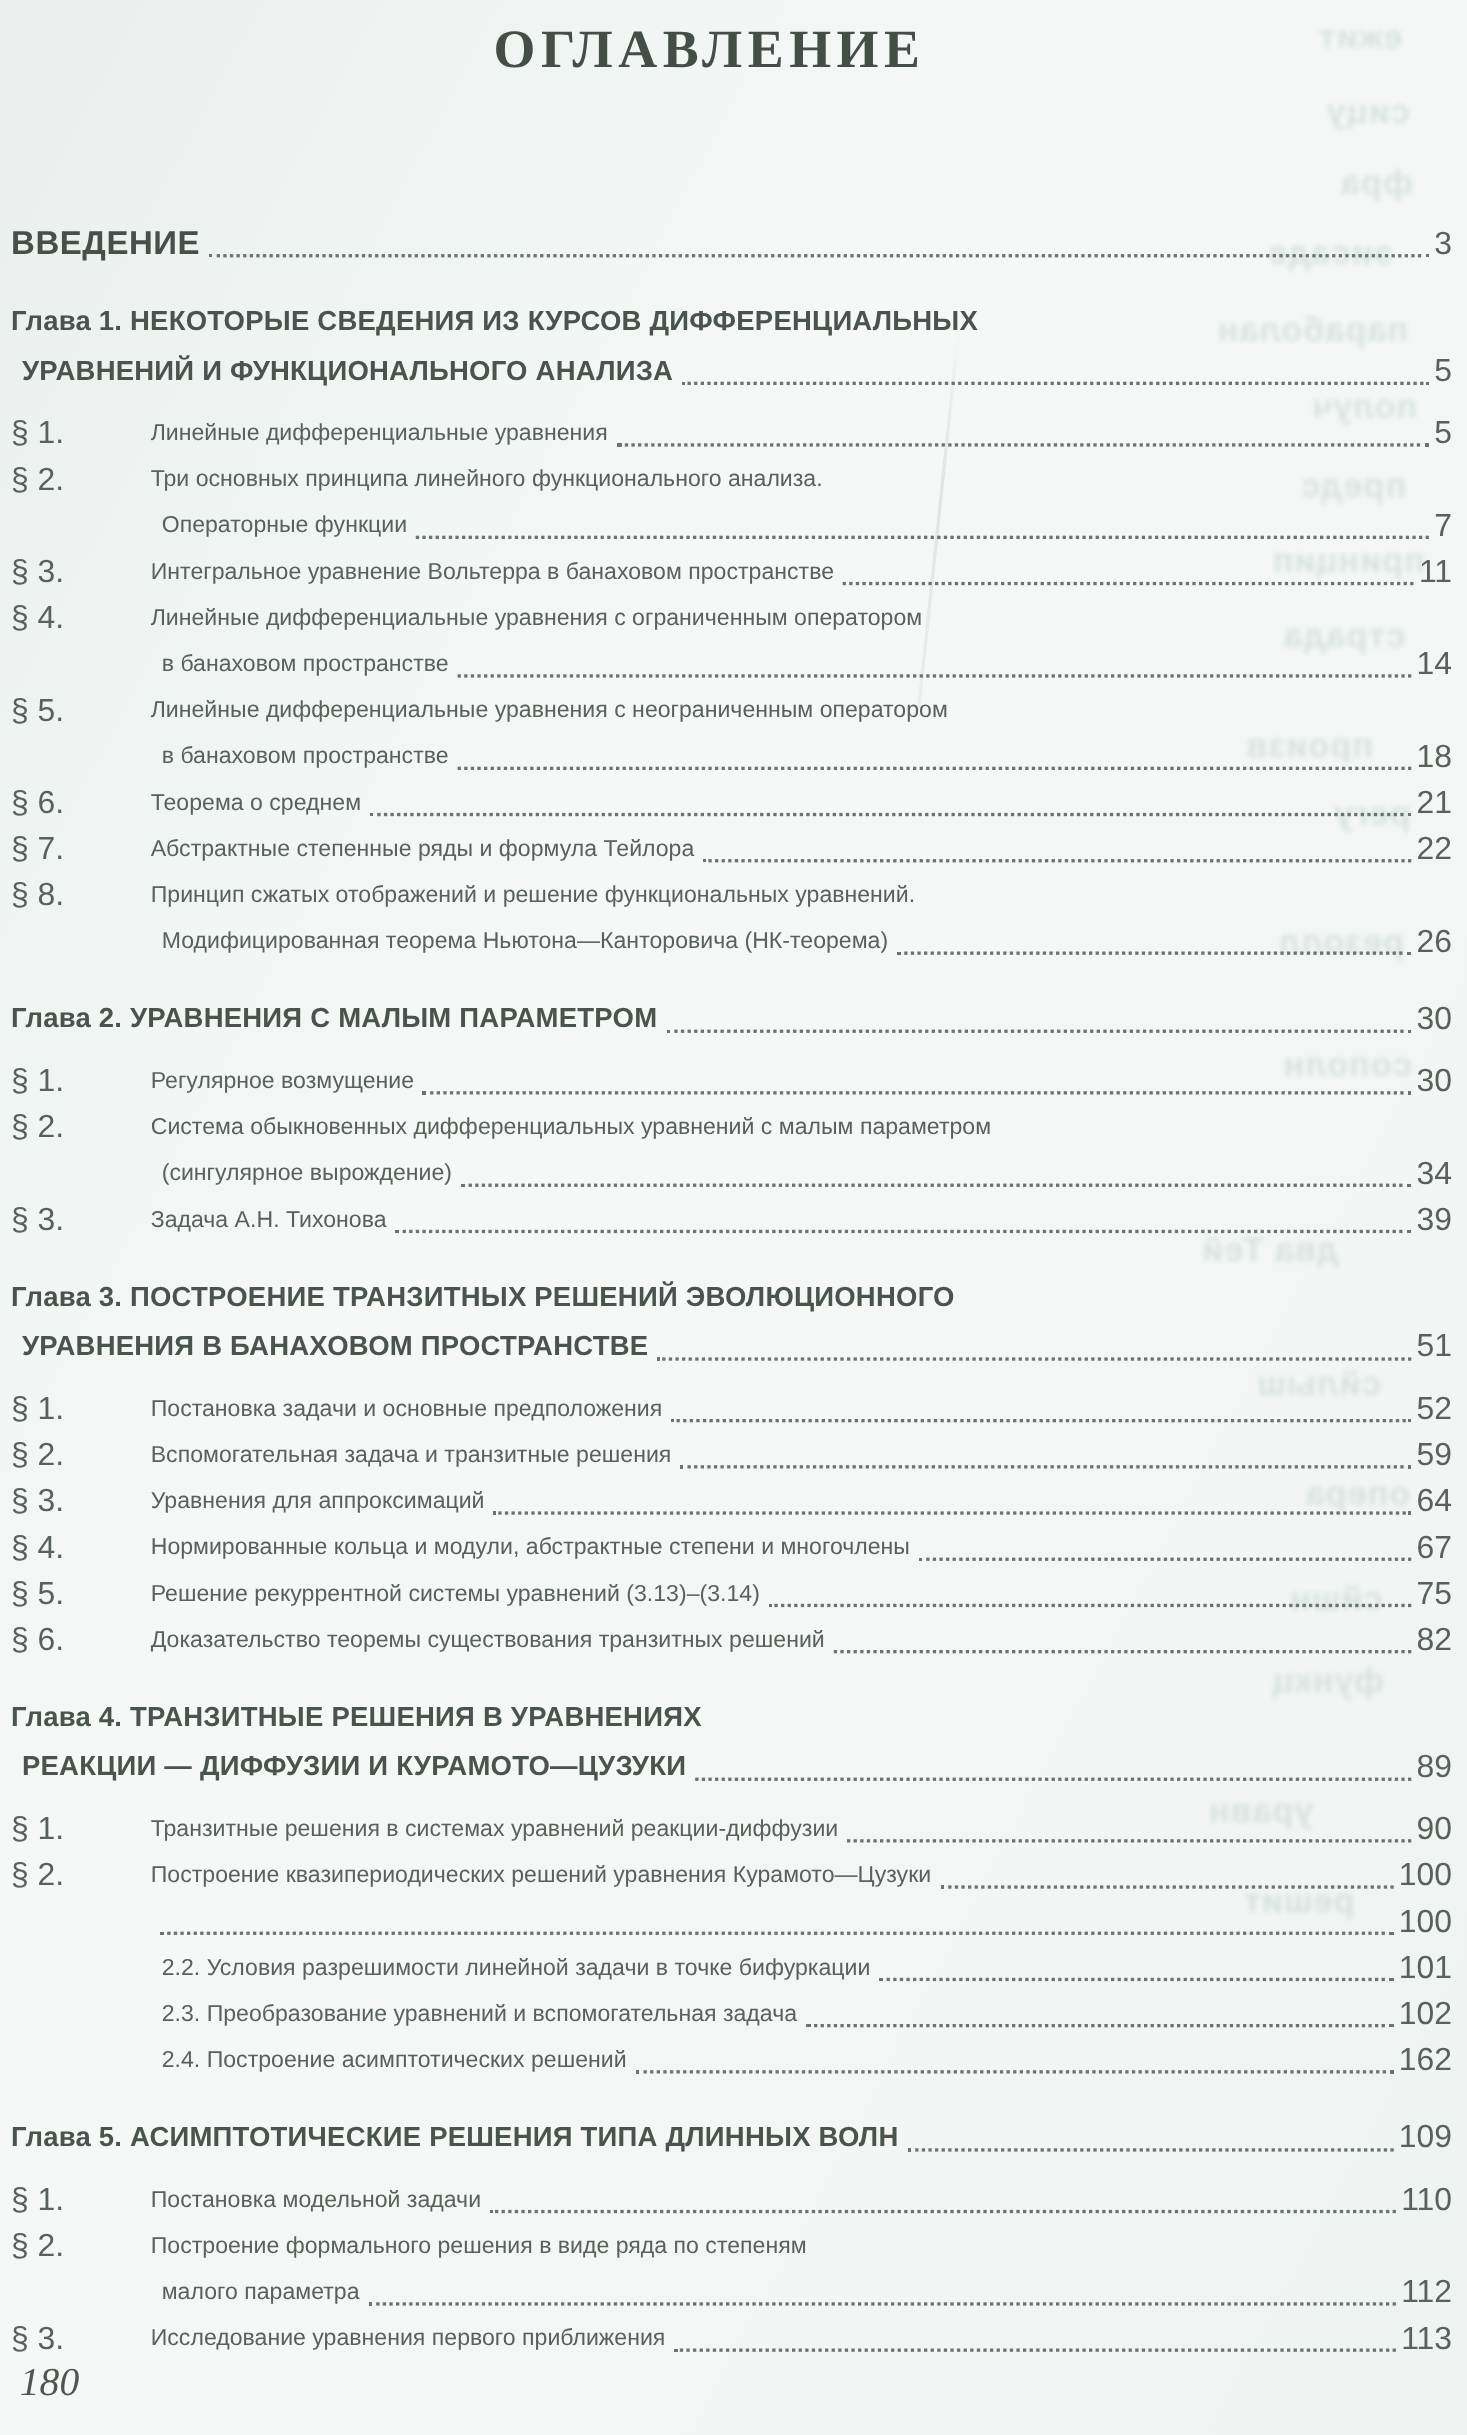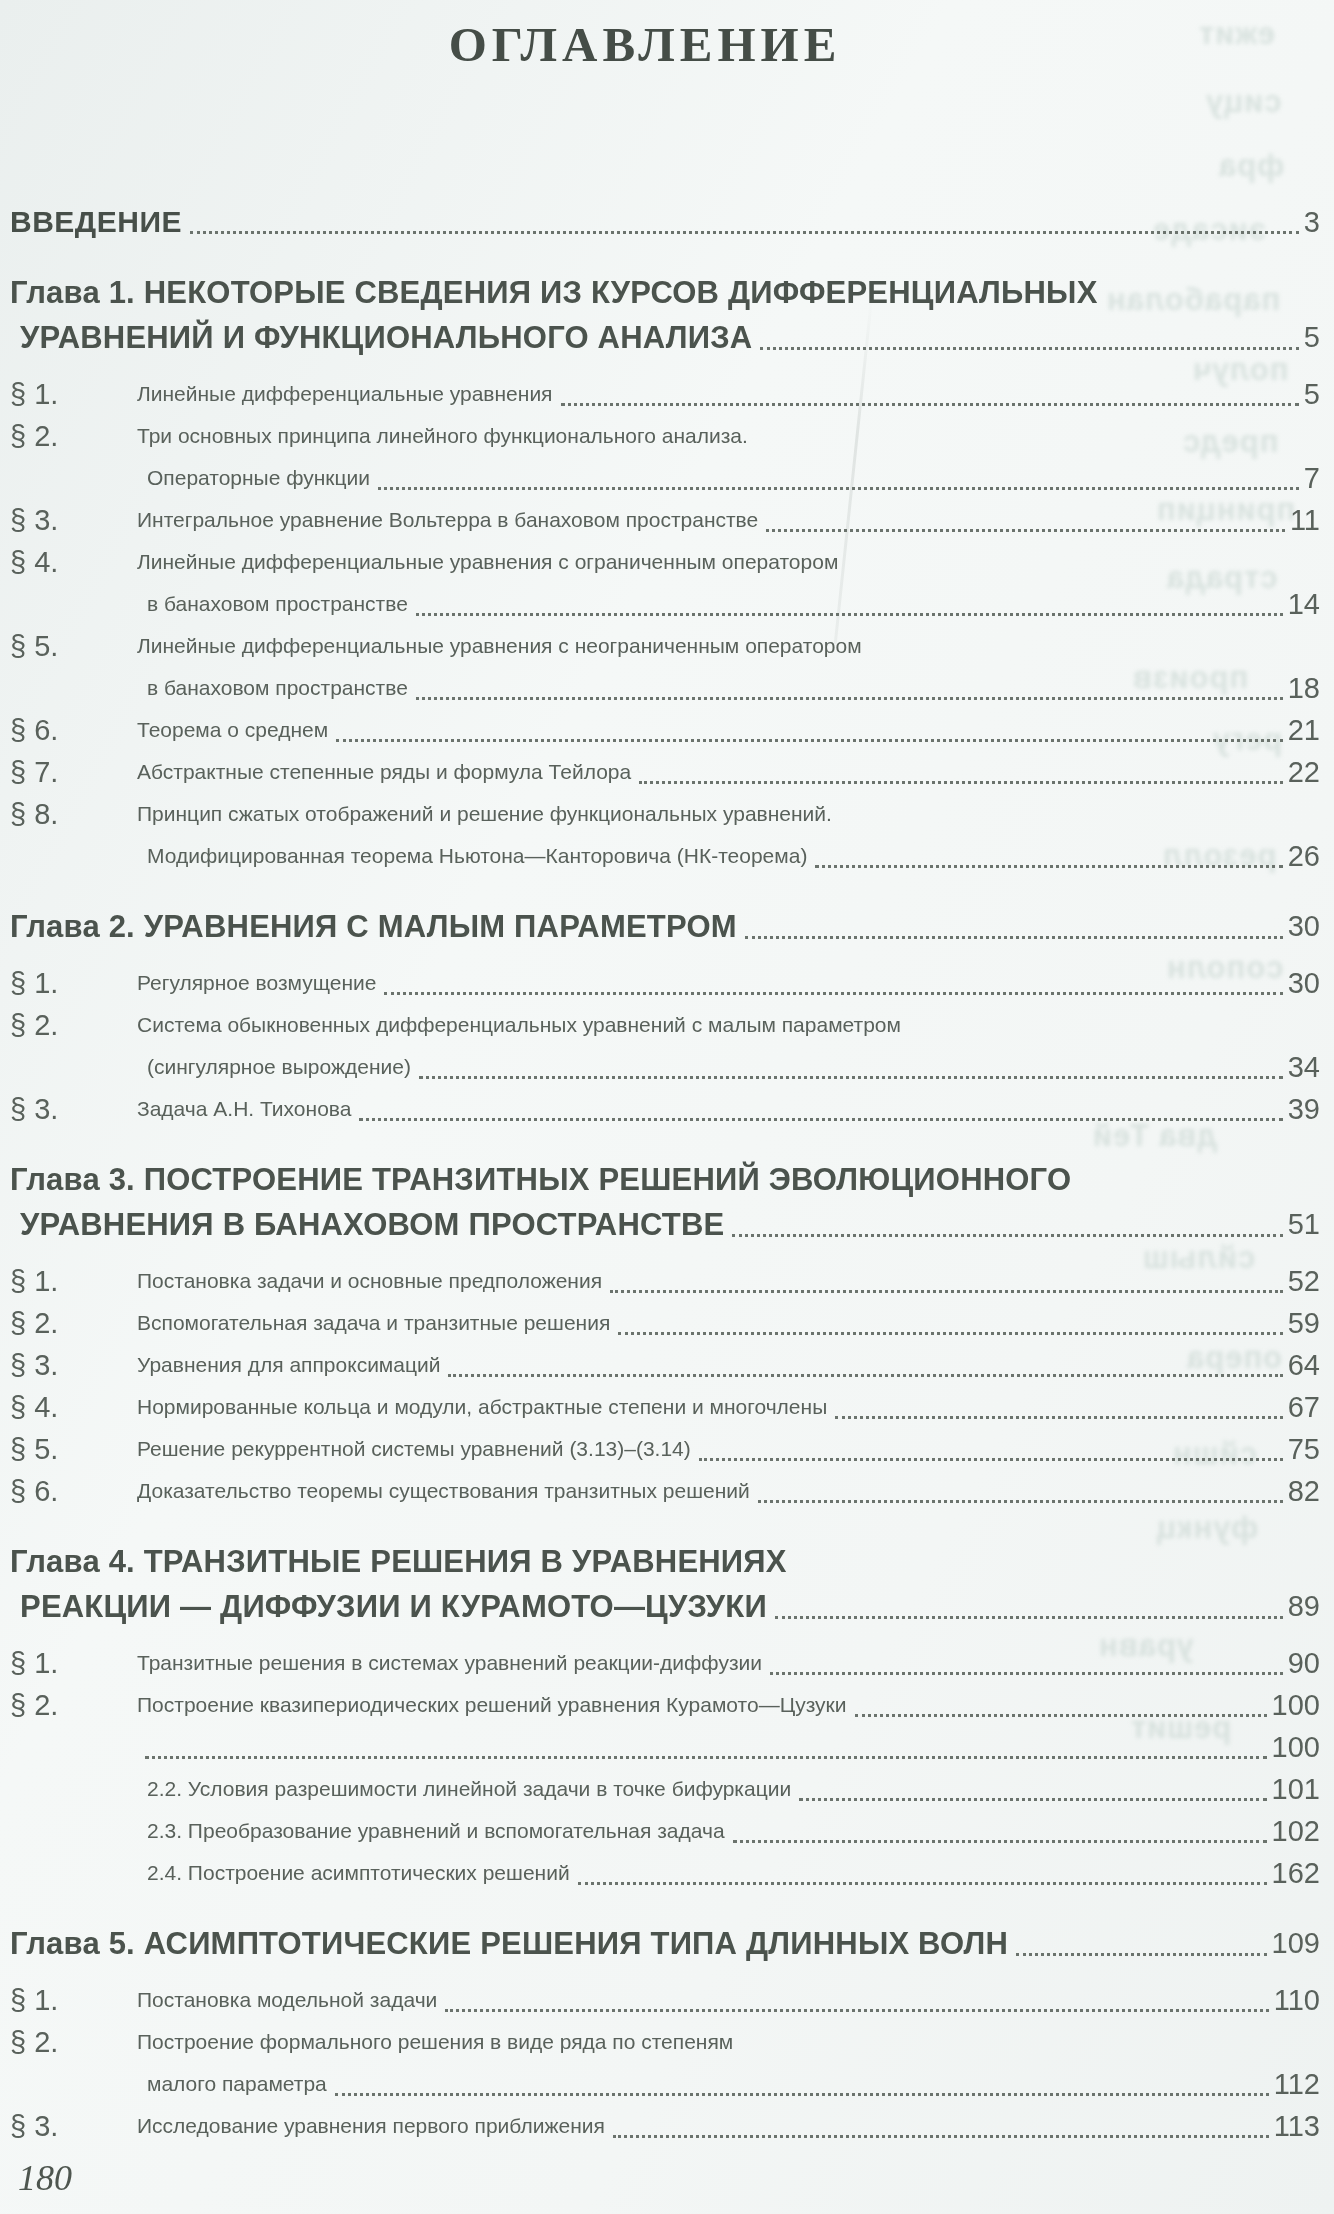--- a/index.html
+++ b/index.html
@@ -39,24 +39,24 @@
   .leader{
     flex:1 1 auto;min-width:16px;align-self:flex-end;
     margin:0 5px 9px 8px;
     border-bottom:3.5px dotted #6b736d;
   }
   .pg{font-size:29px;color:#59615b;flex:0 0 auto;}
   .intro .txt{font-weight:700;font-size:30px;color:#474f49;letter-spacing:.5px;}
   .chapter{margin-top:27px;margin-bottom:13px;}
   .chapter .line{height:45px;}
   .chapter .line span{line-height:45px;}
-  .chapter .txt{font-weight:700;font-size:31px;color:#4b534d;letter-spacing:.2px;}
+  .chapter .txt{font-weight:700;font-size:25px;color:#4b534d;letter-spacing:.2px;}
   .chapter .leader{margin-bottom:10px;}
   .footer-pagenum{
-    position:absolute;left:18px;bottom:15px;
+    position:absolute;left:18px;bottom:28px;
     font-family:"Liberation Serif",serif;font-style:italic;
     font-size:36px;color:#4e564f;
   }
 </style>
 </head>
 <body>
 
 <div class="page">
   <div class="crease"></div>
   <div id="ghost-layer">

